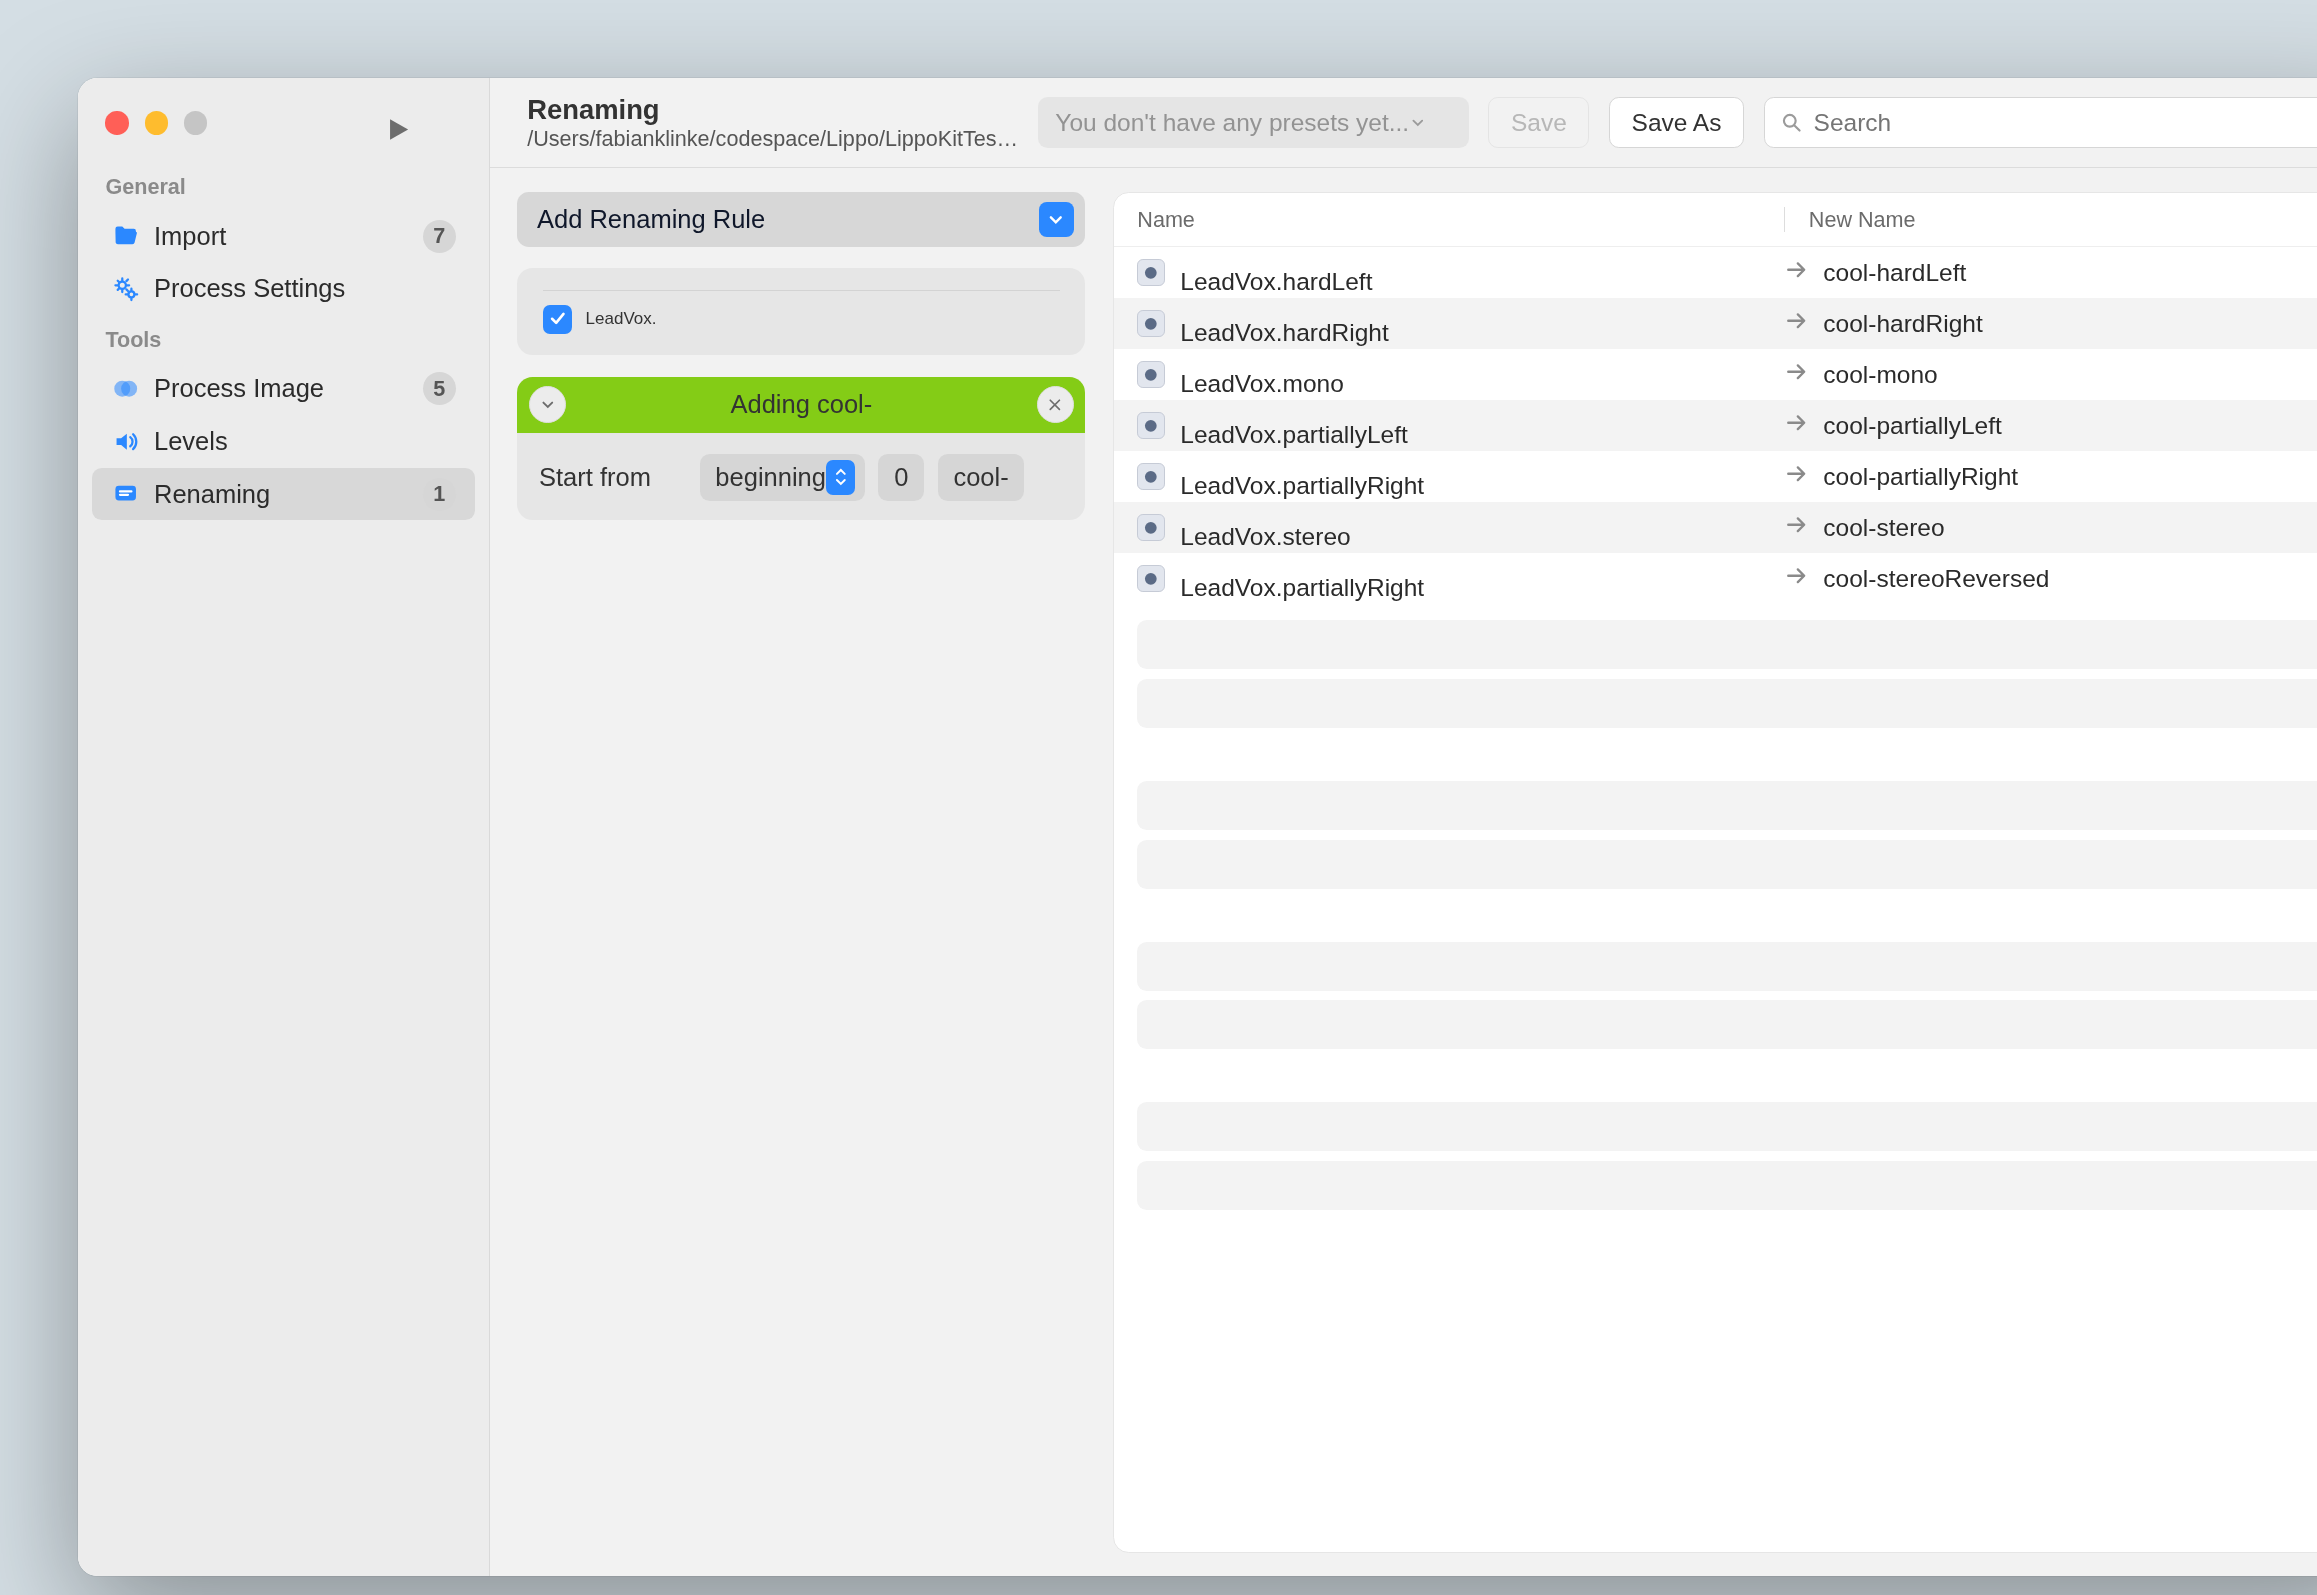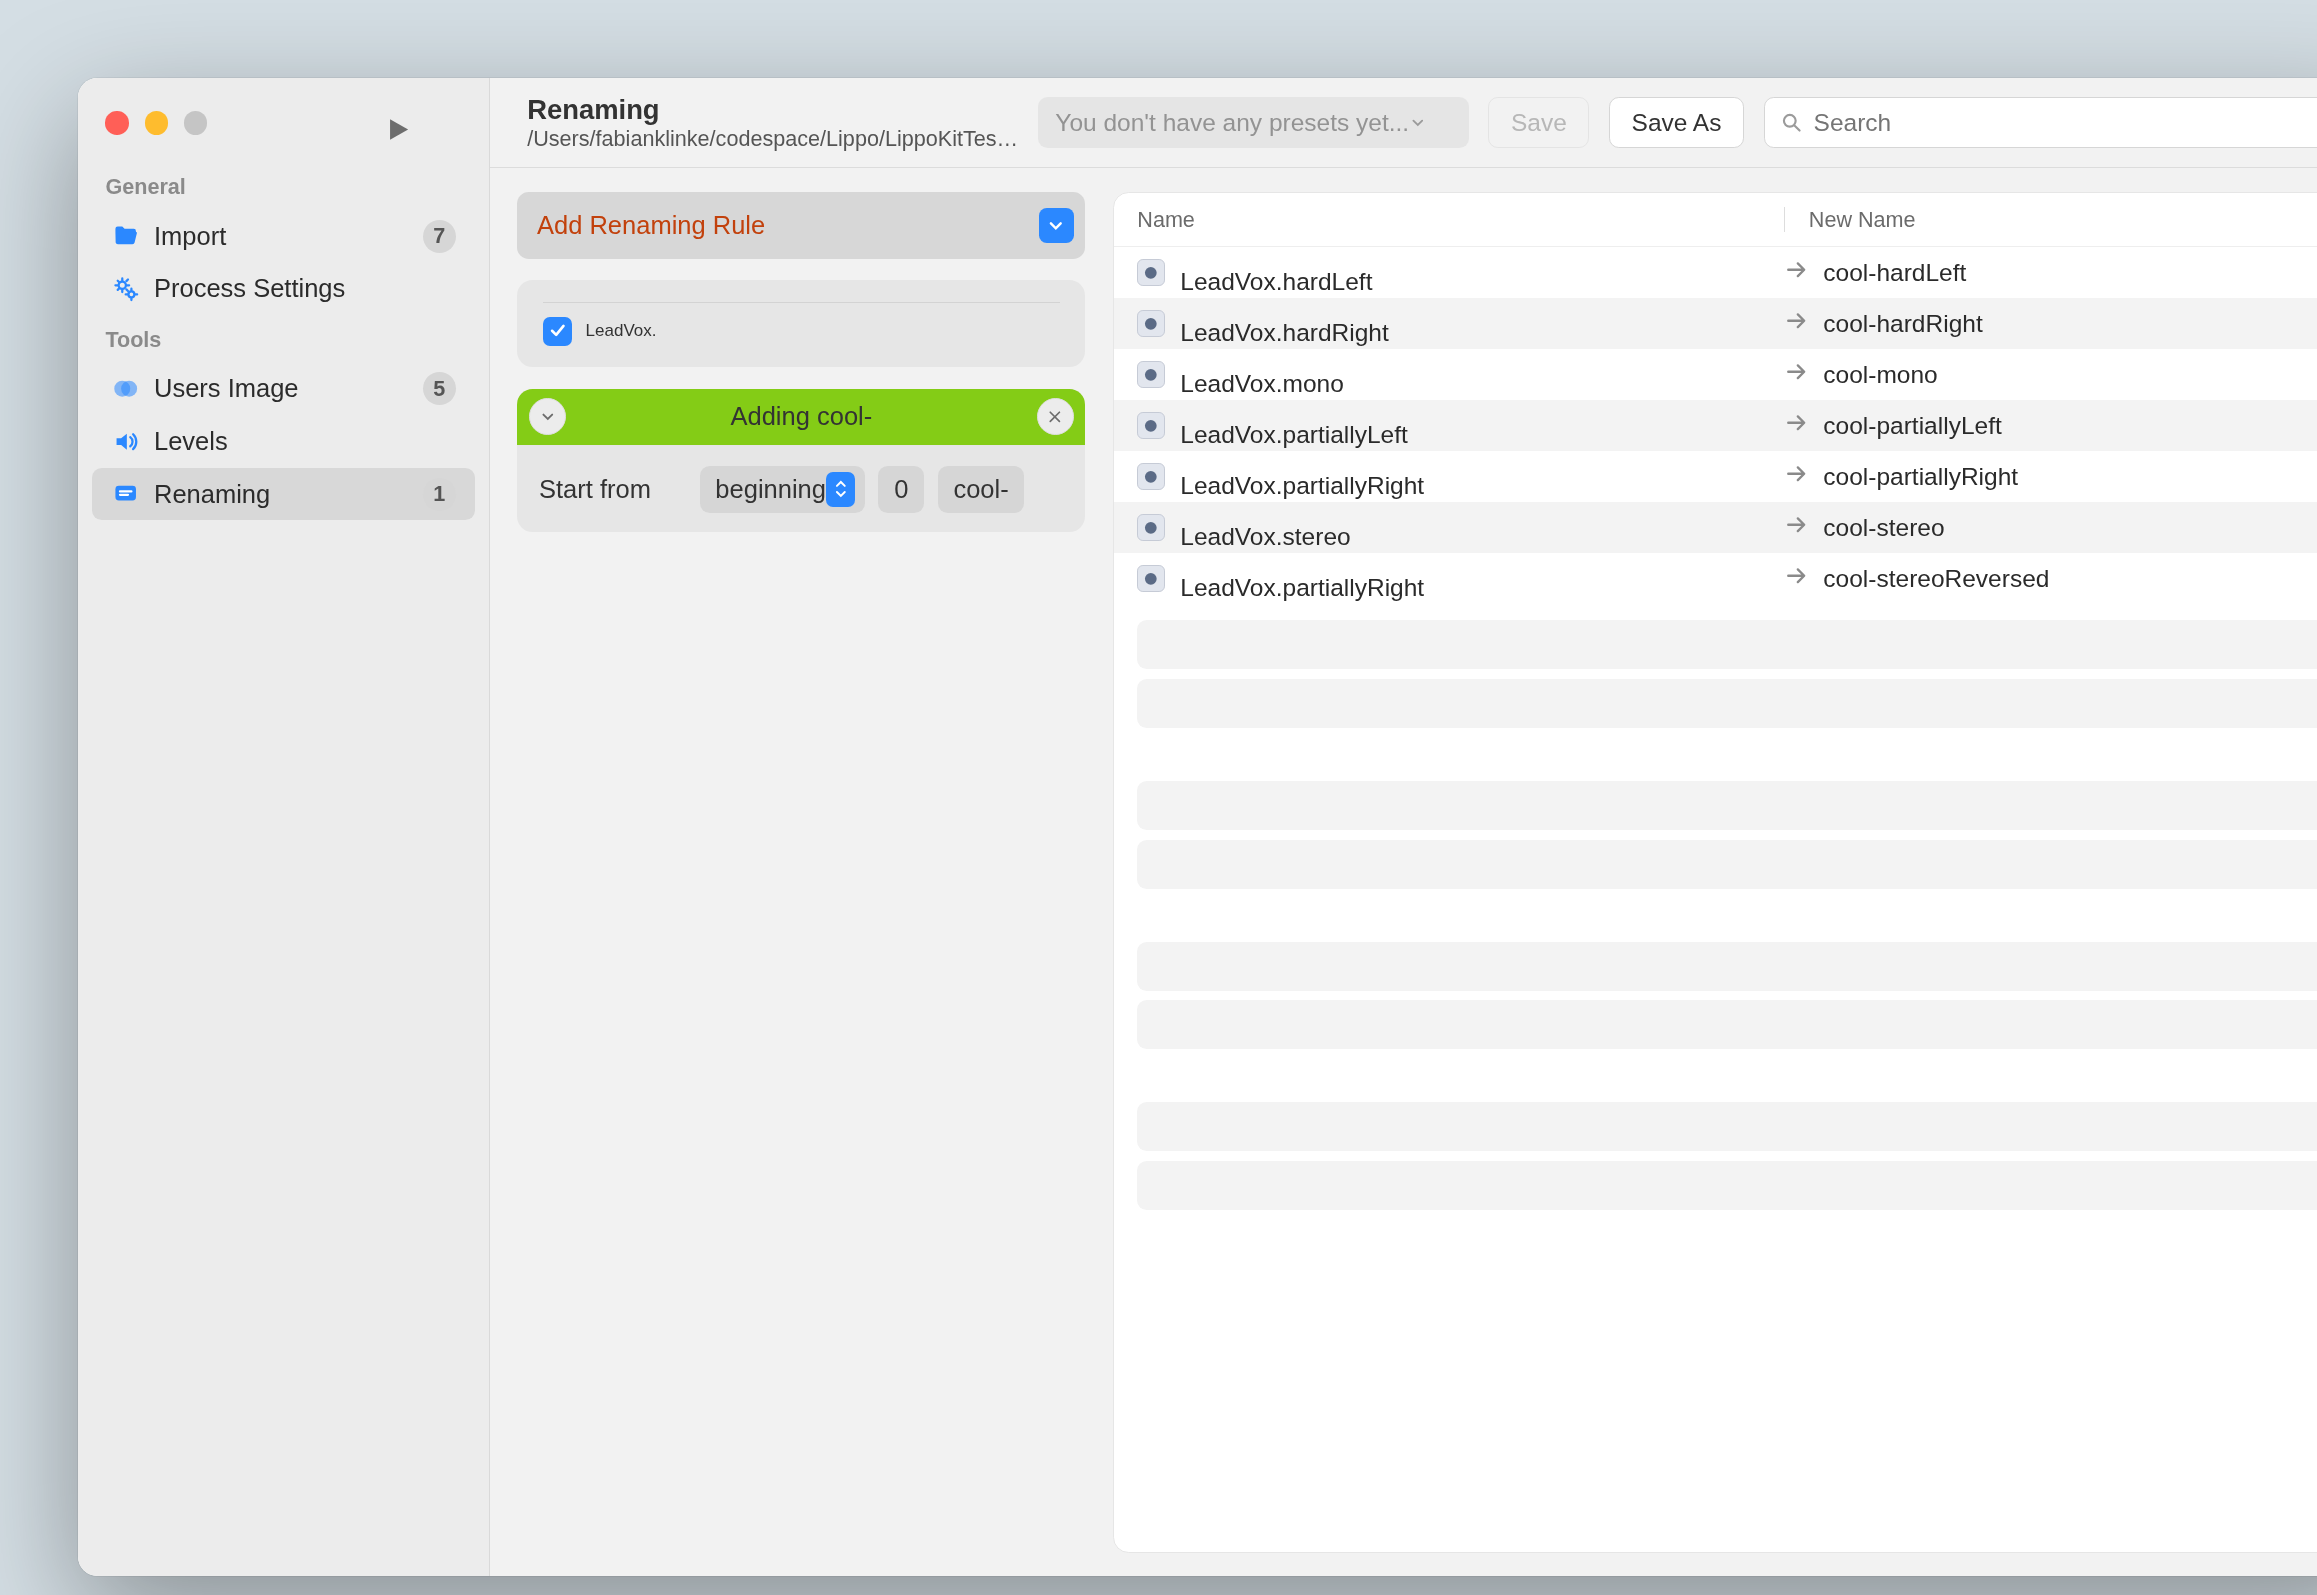--- a/index.html
+++ b/index.html
@@ -72,23 +72,23 @@
     flex: 1; height: 51px; border-radius: 9.8px;
     background: #fff; border: 1px solid #d6d6d6;
     display: flex; align-items: center; gap: 9.8px; padding: 0 15.7px;
     font-size: 24.5px; color: #9b9b9b;
   }
   .search input { border: none; outline: none; font-size: 24.5px; flex:1; color:#333; background:transparent; }
   
   .content { flex: 1; display: flex; gap: 27.4px; padding: 23.5px 27.4px; overflow: hidden; }
   .rules-col { width: 568px; display: flex; flex-direction: column; gap: 21.6px; }
   .add-rule {
-    height: 67px; background: #d7d7d7; border-radius: 11.8px;
+    height: 55px; background: #d7d7d7; border-radius: 11.8px;
     display: flex; align-items: center; padding: 0 11.8px 0 19.6px;
-    font-size: 25.5px; color: #c2410c; text-align: right;
+    font-size: 25.5px; color: #0f172a; text-align: right;
   }
   .add-rule .spacer { flex: 1; }
   .add-rule .dd {
     width: 35px; height: 35px; border-radius: 7.8px; background: #2b88ff;
     display:flex; align-items:center; justify-content:center;
   }
   .card {
     background: #e6e6e6; border-radius: 15.7px; padding: 21.6px 25.5px;
   }
   .card h3 { font-size: 29px; font-weight: 800; color: #2a2a2a; margin-bottom: 15.7px; }
@@ -178,21 +178,21 @@
           <span class="label">Process Settings</span>
         </div>
         <div class="section-label">Tools</div>
         <div class="nav-item">
           <span class="icon">
             <svg width="27.4" height="27.4" viewBox="0 0 24 24">
               <circle cx="9" cy="12" r="7" fill="#2b88ff" opacity="0.55"></circle>
               <circle cx="15" cy="12" r="7" fill="#2b88ff" opacity="0.55"></circle>
             </svg>
           </span>
-          <span class="label">Users Image</span>
+          <span class="label">Process Image</span>
           <span class="badge">5</span>
         </div>
         <div class="nav-item">
           <span class="icon">
             <svg width="27.4" height="27.4" viewBox="0 0 24 24">
               <path d="M4 9h4l5-4v14l-5-4H4z" fill="#2b88ff"></path>
               <path d="M16 8a5 5 0 010 8M18.5 5.5a9 9 0 010 13" stroke="#2b88ff" stroke-width="2" fill="none" stroke-linecap="round"></path>
             </svg>
           </span>
           <span class="label">Levels</span>

